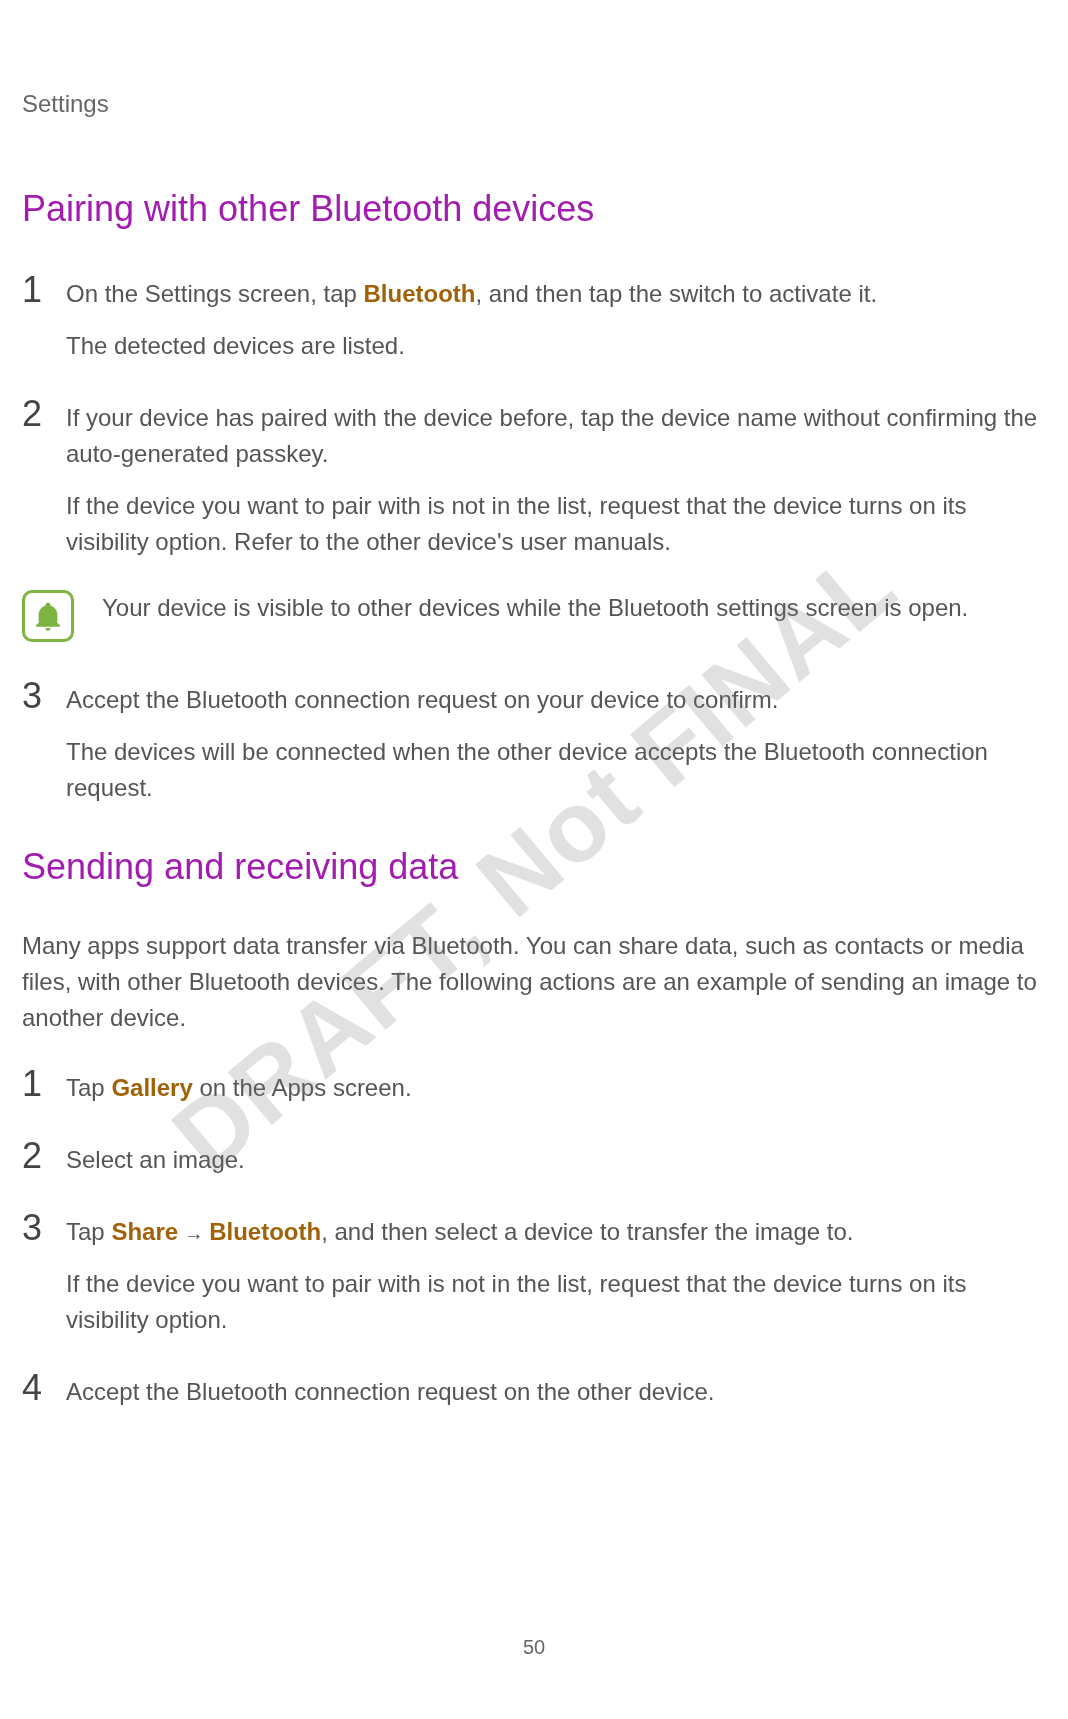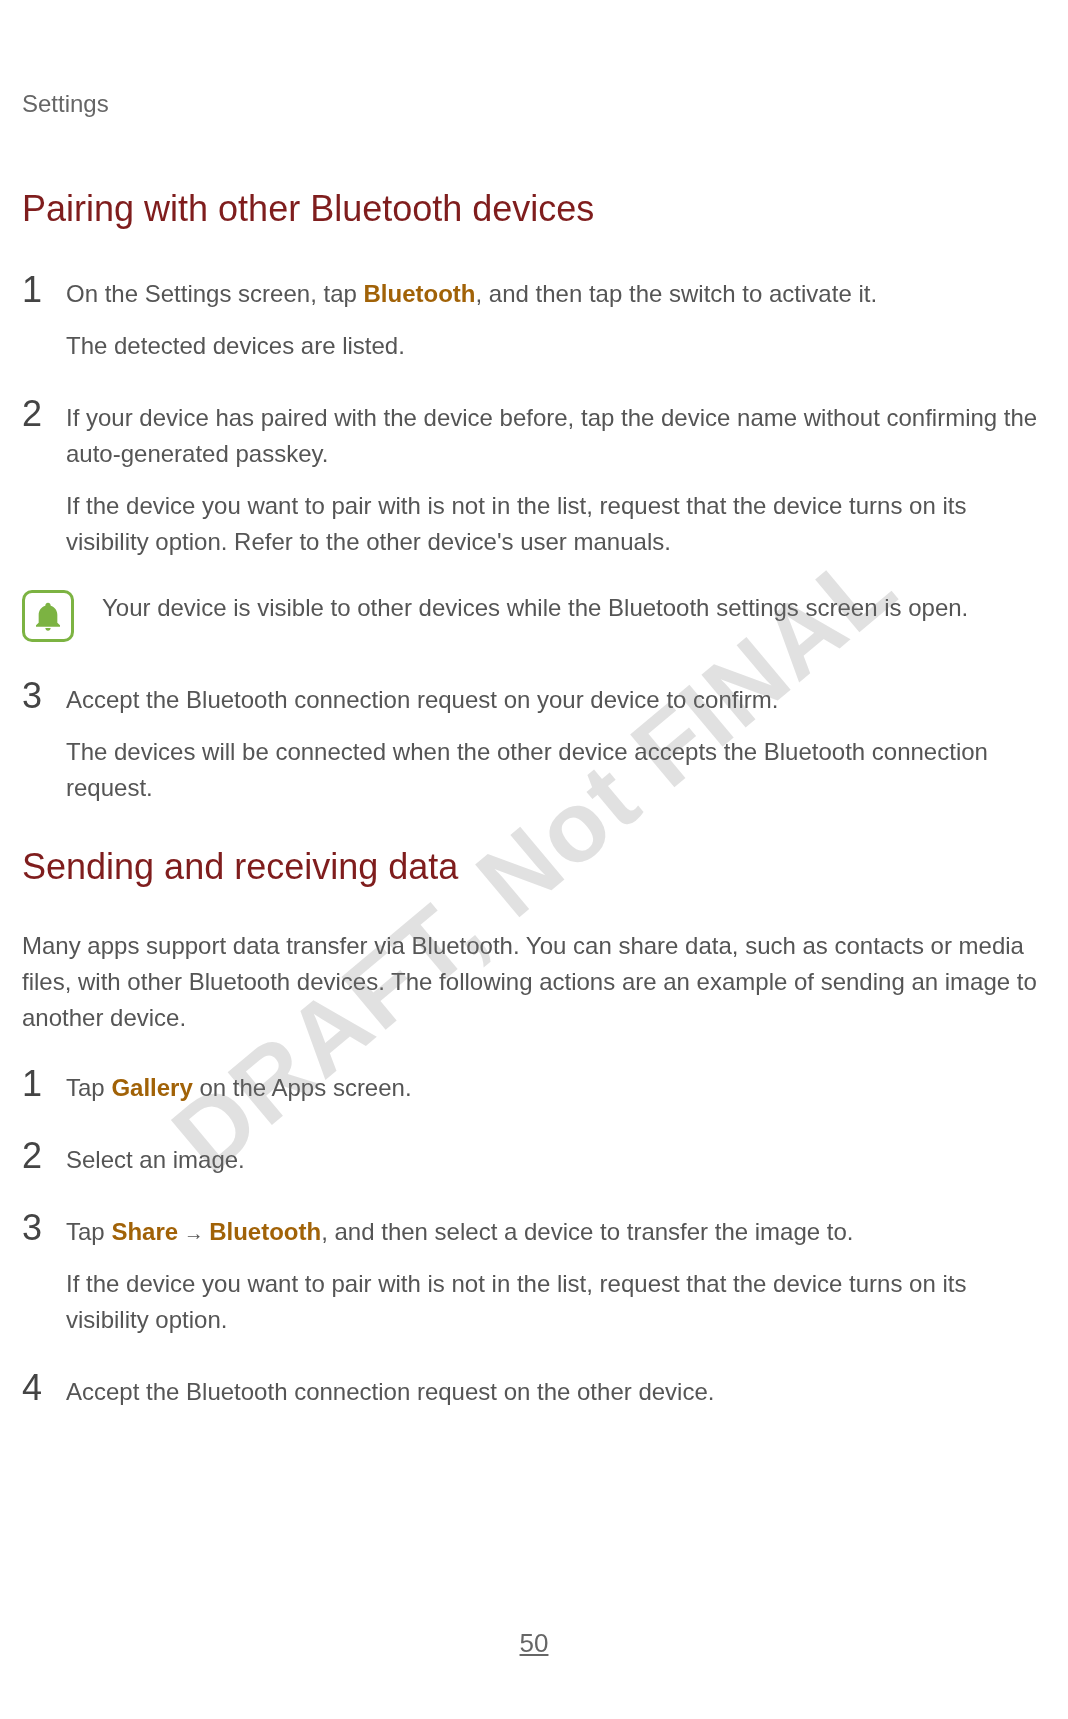--- a/index.html
+++ b/index.html
@@ -21,21 +21,21 @@
       position: relative;
     }
     .header-title {
       font-size: 24px;
       color: #666;
       font-weight: 400;
       margin-bottom: 70px;
     }
     .section-heading {
       font-size: 36px;
-      color: #7f1d1d;
+      color: #a21caf;
       font-weight: 500;
       margin-bottom: 40px;
     }
     .step-list {
       list-style: none;
       padding: 0;
     }
     .step-item {
       display: flex;
       margin-bottom: 30px;
@@ -98,23 +98,22 @@
       margin-bottom: 28px;
     }
     .arrow {
       font-size: 20px;
     }
     .page-number {
       position: absolute;
       bottom: 60px;
       left: 50%;
       transform: translateX(-50%);
-      font-size: 26px;
+      font-size: 20px;
       color: #666;
-      text-decoration: underline;
     }
     .watermark {
       position: absolute;
       top: 50%;
       left: 50%;
       transform: translate(-50%, -50%) rotate(-40deg);
       font-size: 100px;
       font-weight: 700;
       color: rgba(120, 120, 120, 0.22);
       white-space: nowrap;

